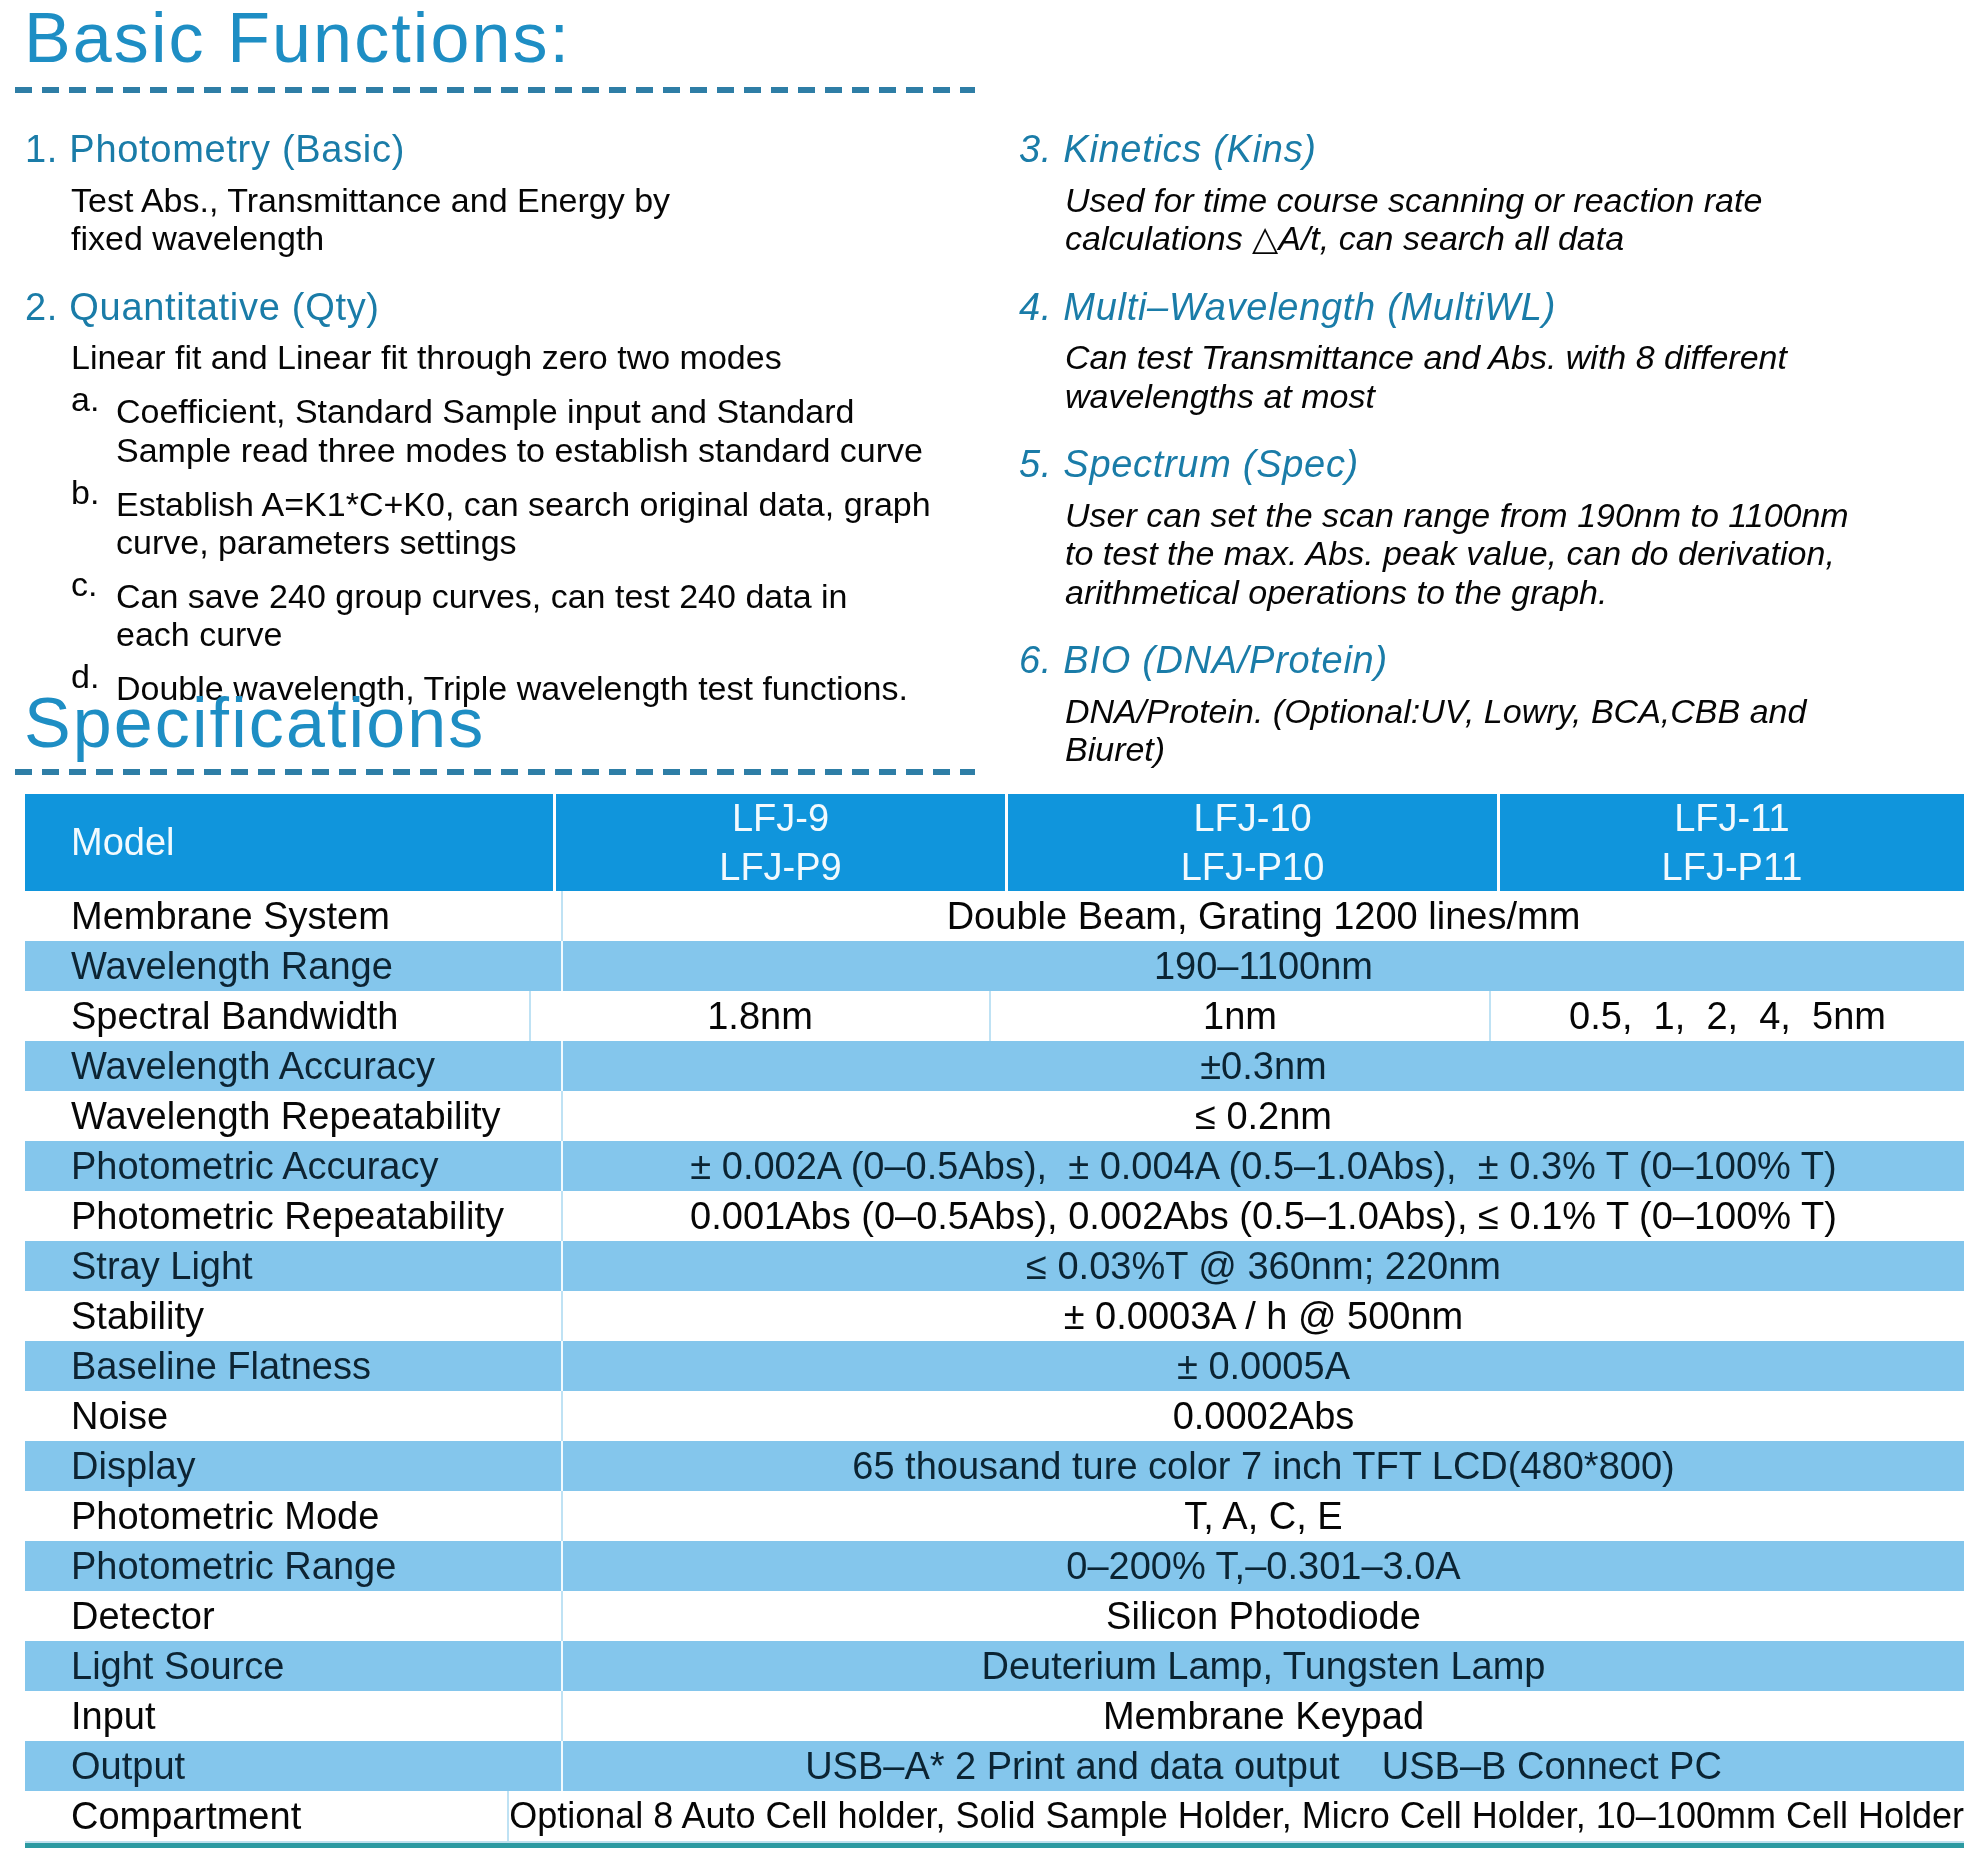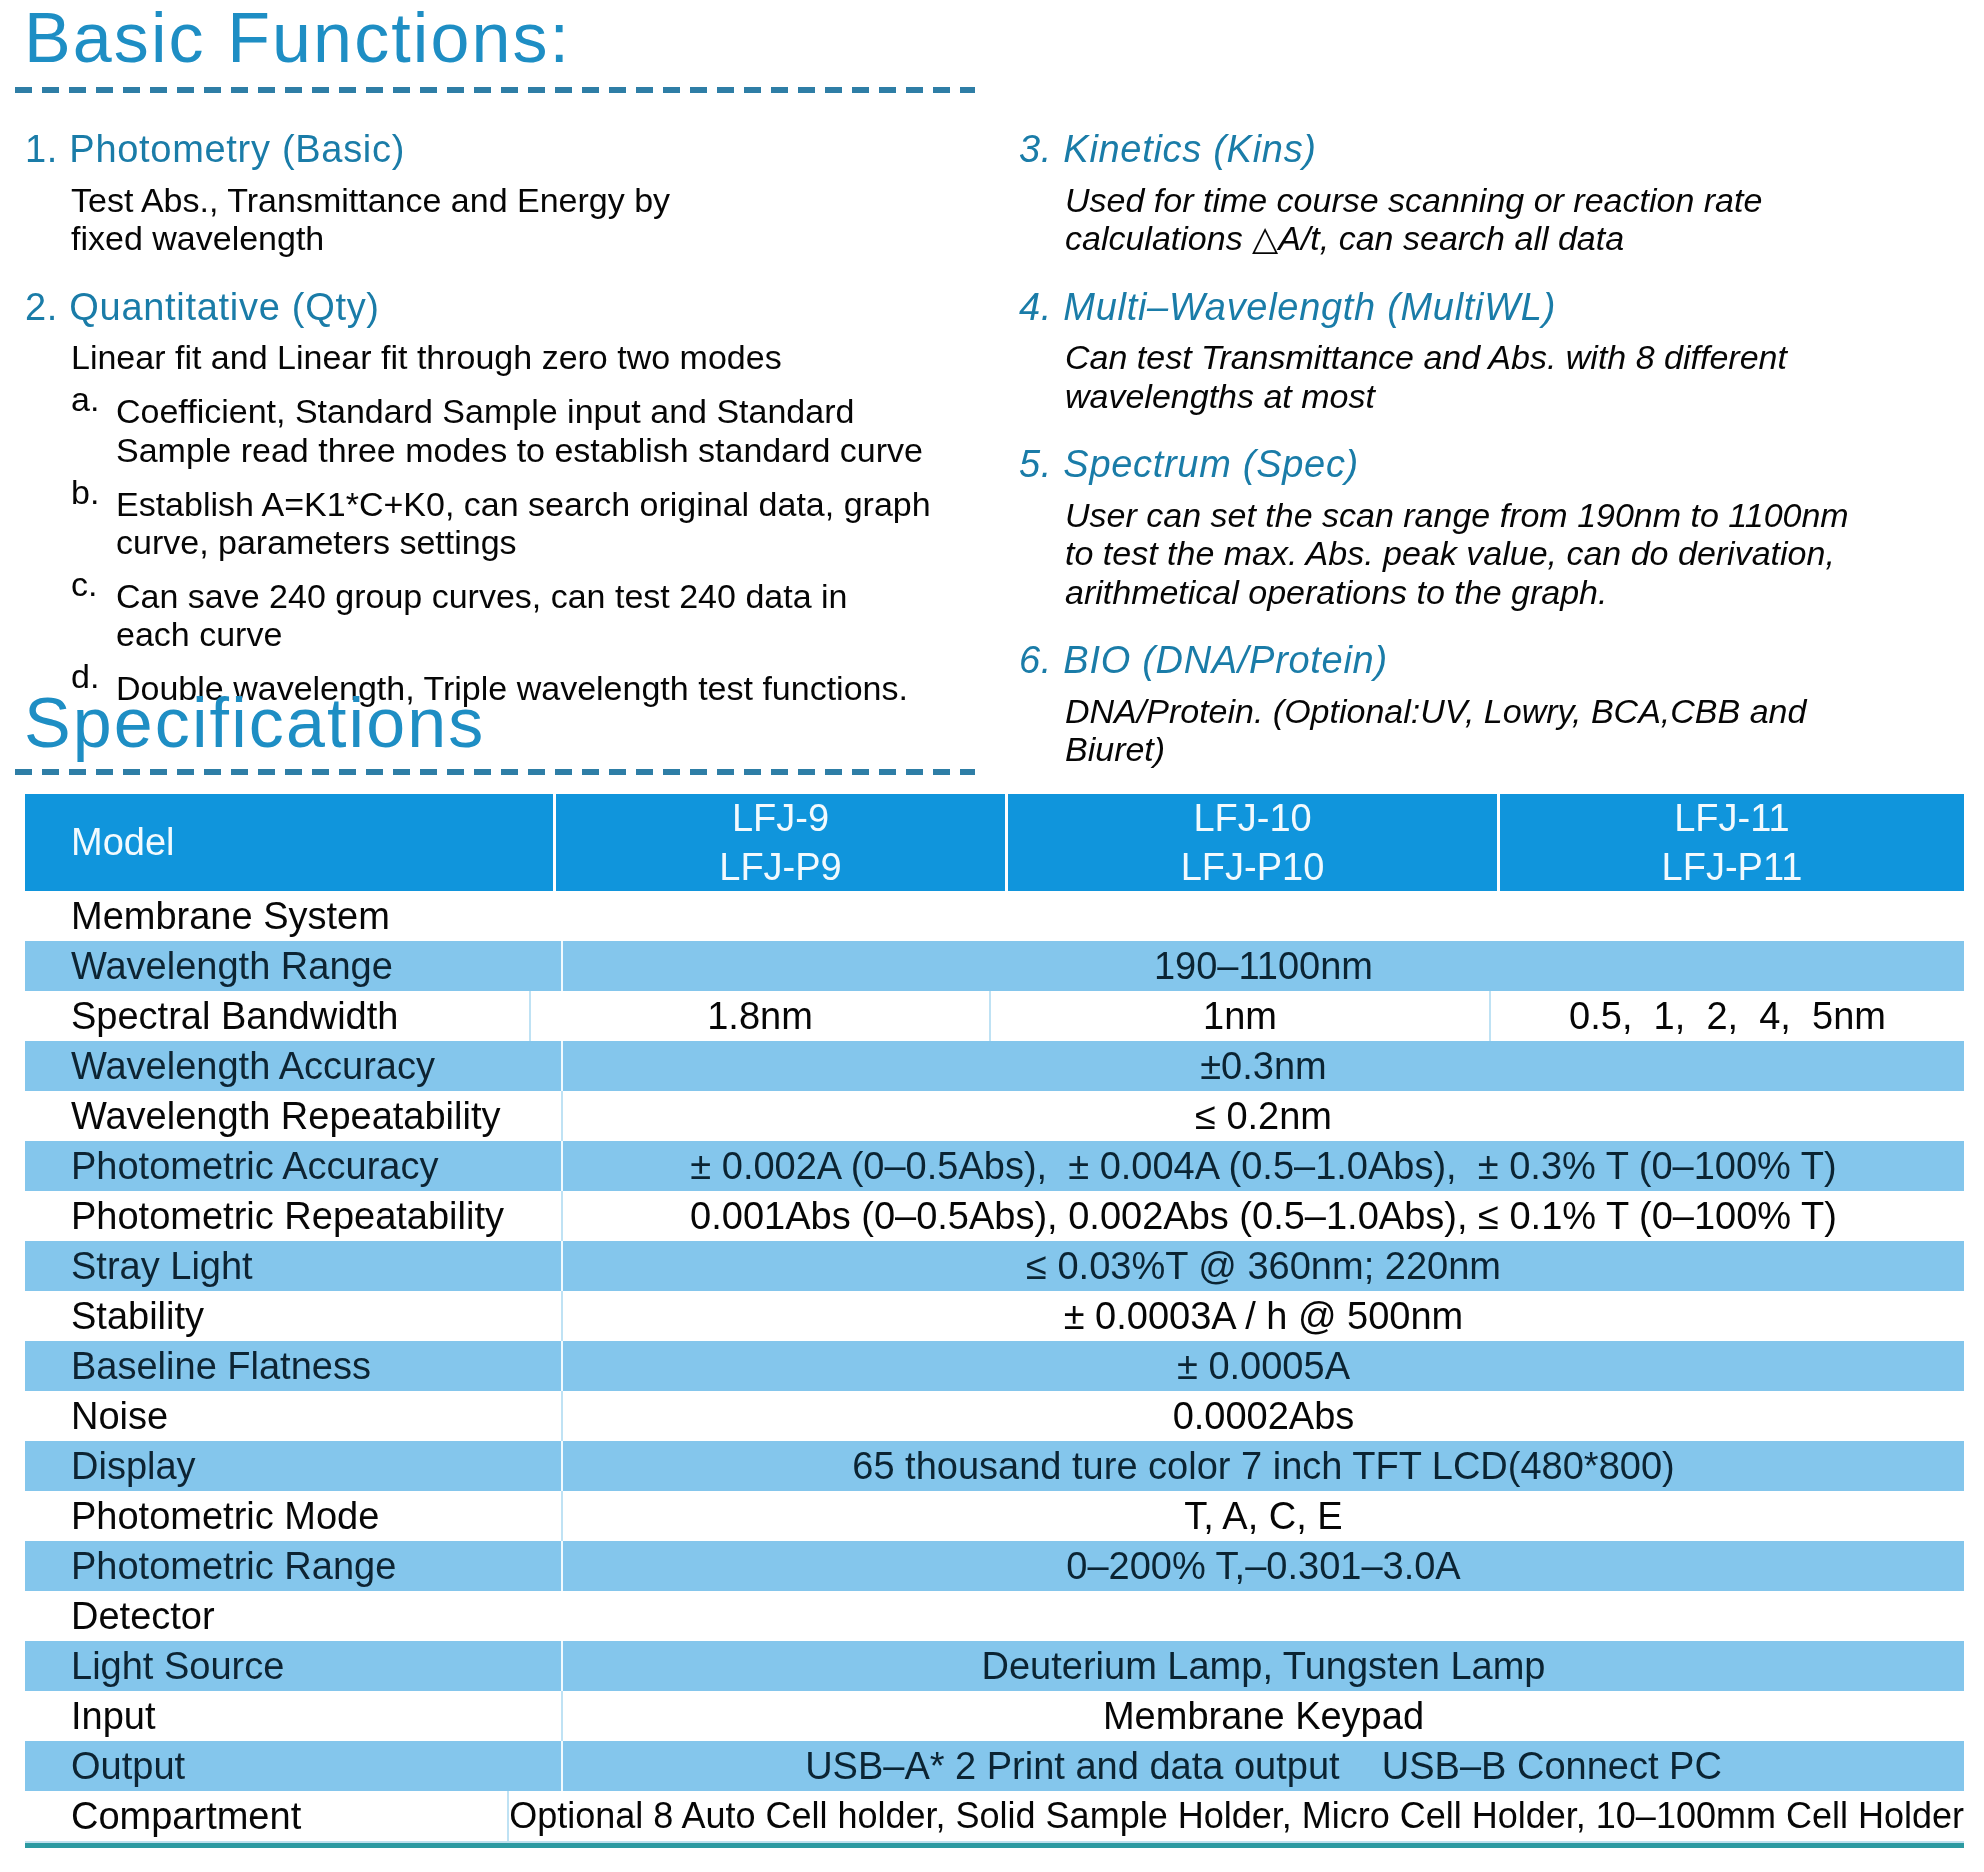--- a/index.html
+++ b/index.html
@@ -121,20 +121,21 @@
         <div class="tcell tlabel">Model</div>
         <div class="tcell tcol c1">LFJ-9
 LFJ-P9</div>
         <div class="tcell tcol c2">LFJ-10
 LFJ-P10</div>
         <div class="tcell tcol c3">LFJ-11
 LFJ-P11</div>
       </div>
       <div class="trow">
         <div class="tcell tlabel">Membrane System</div>
+        <div class="tcell tval">Double Beam, Grating 1200 lines/mm</div>
       </div>
       <div class="trow blue">
         <div class="tcell tlabel">Wavelength Range</div>
         <div class="tcell tval">190–1100nm</div>
       </div>
       <div class="trow">
         <div class="tcell tlabel">Spectral Bandwidth</div>
         <div class="tcell tval c1">1.8nm</div>
         <div class="tcell tval c2">1nm</div>
         <div class="tcell tval c3">0.5,  1,  2,  4,  5nm</div>
@@ -178,20 +179,21 @@
       <div class="trow">
         <div class="tcell tlabel">Photometric Mode</div>
         <div class="tcell tval">T, A, C, E</div>
       </div>
       <div class="trow blue">
         <div class="tcell tlabel">Photometric Range</div>
         <div class="tcell tval">0–200% T,–0.301–3.0A</div>
       </div>
       <div class="trow">
         <div class="tcell tlabel">Detector</div>
+        <div class="tcell tval">Silicon Photodiode</div>
       </div>
       <div class="trow blue">
         <div class="tcell tlabel">Light Source</div>
         <div class="tcell tval">Deuterium Lamp, Tungsten Lamp</div>
       </div>
       <div class="trow">
         <div class="tcell tlabel">Input</div>
         <div class="tcell tval">Membrane Keypad</div>
       </div>
       <div class="trow blue">

